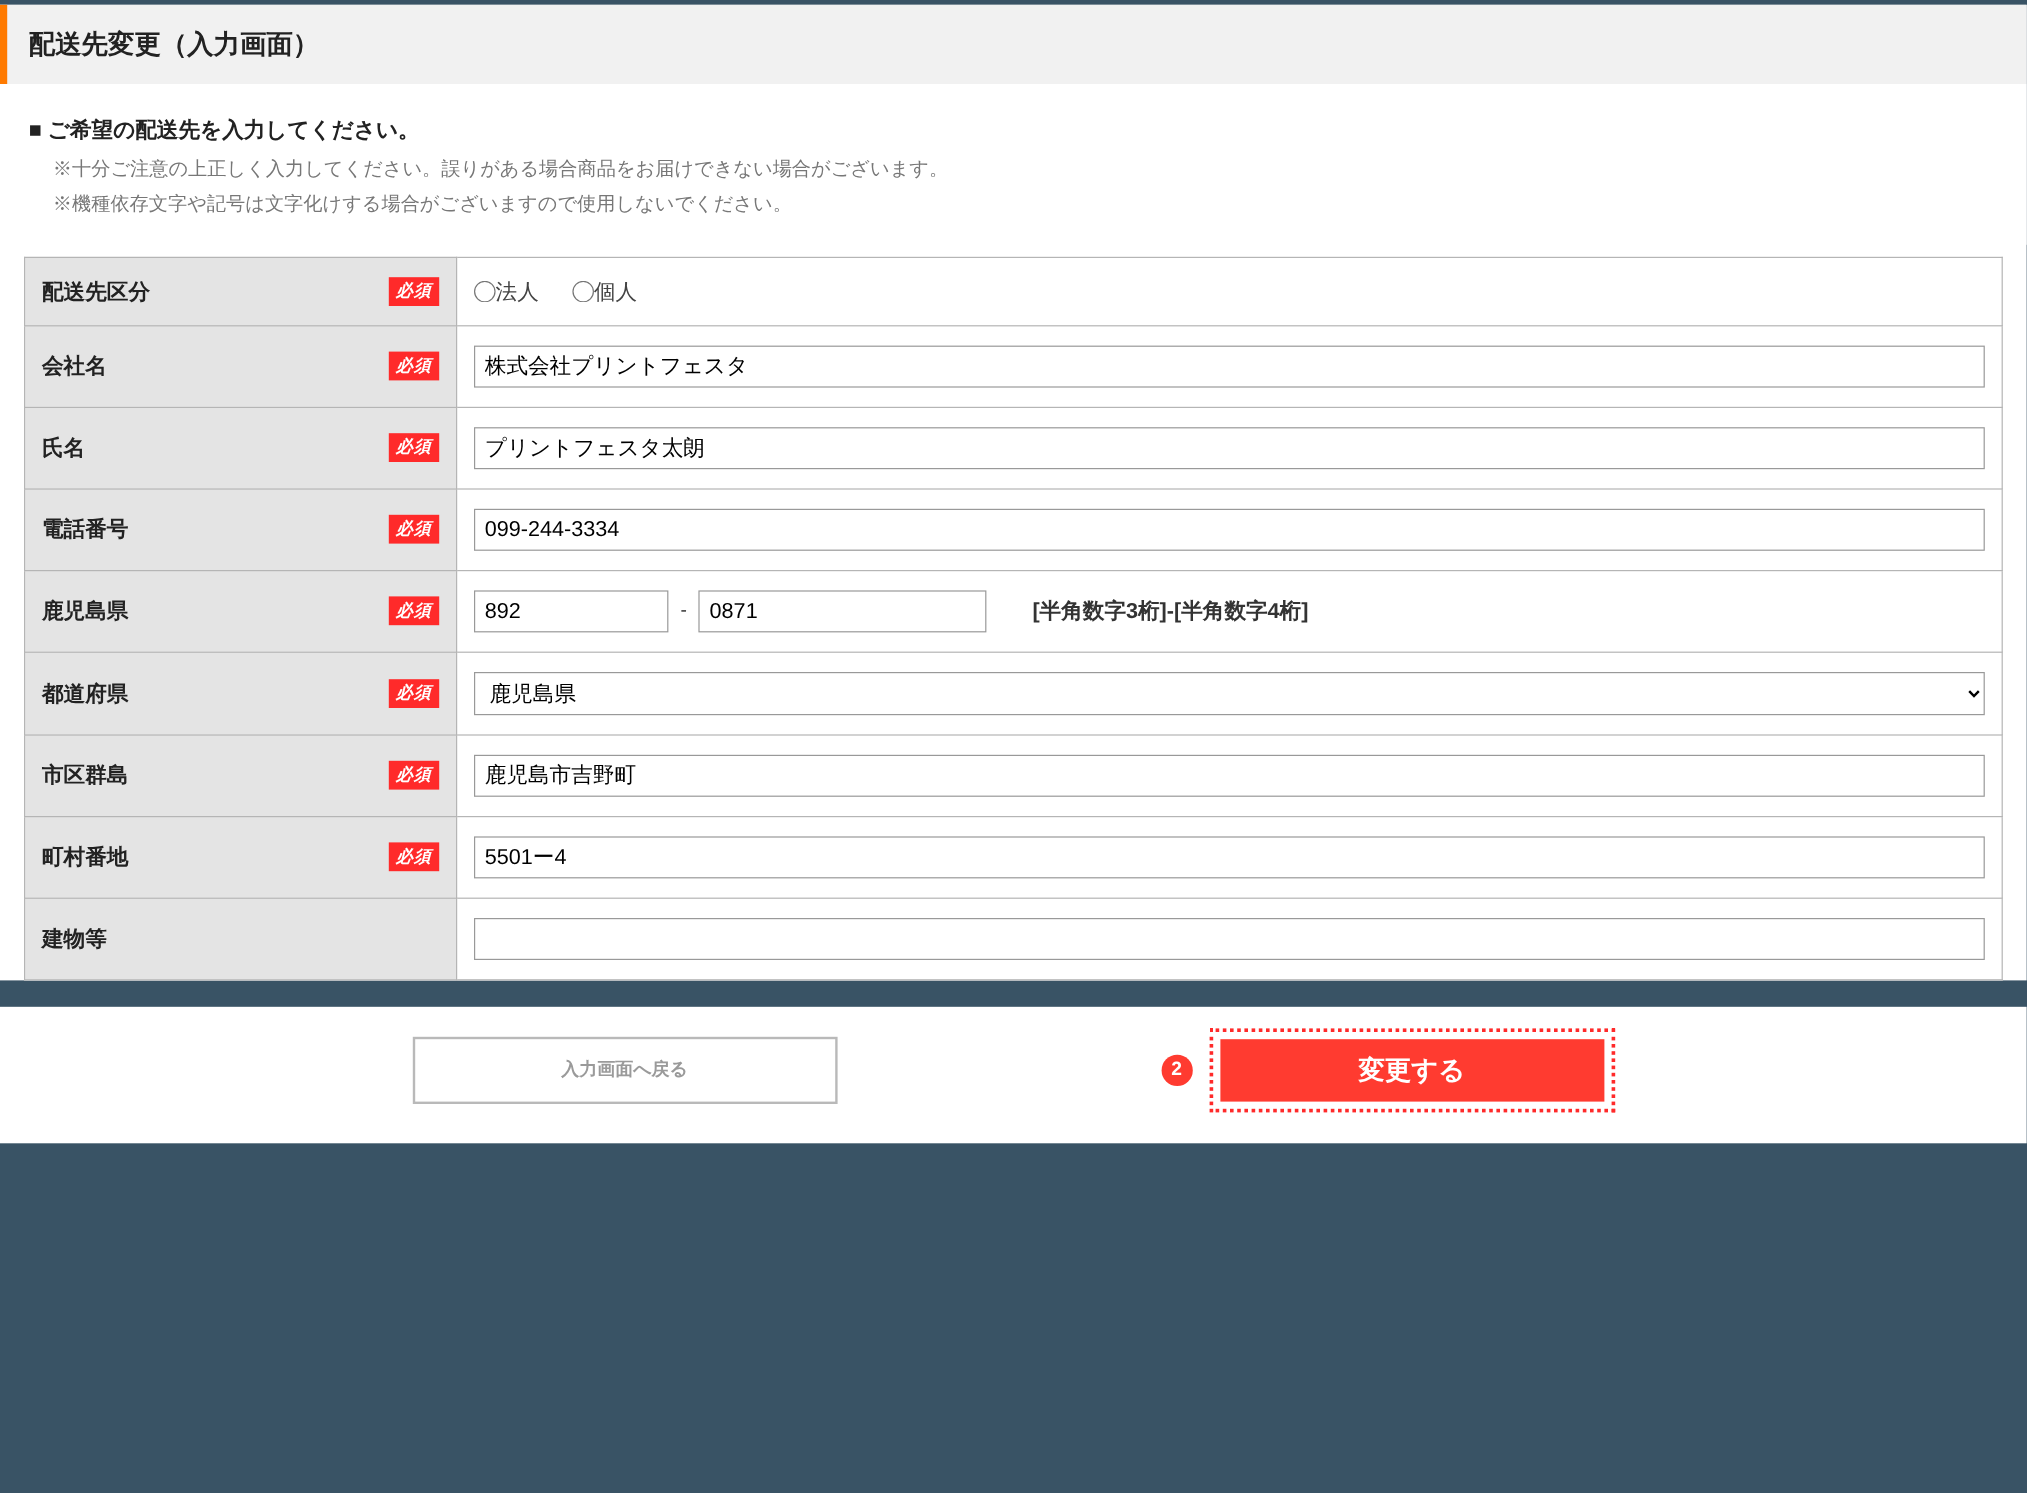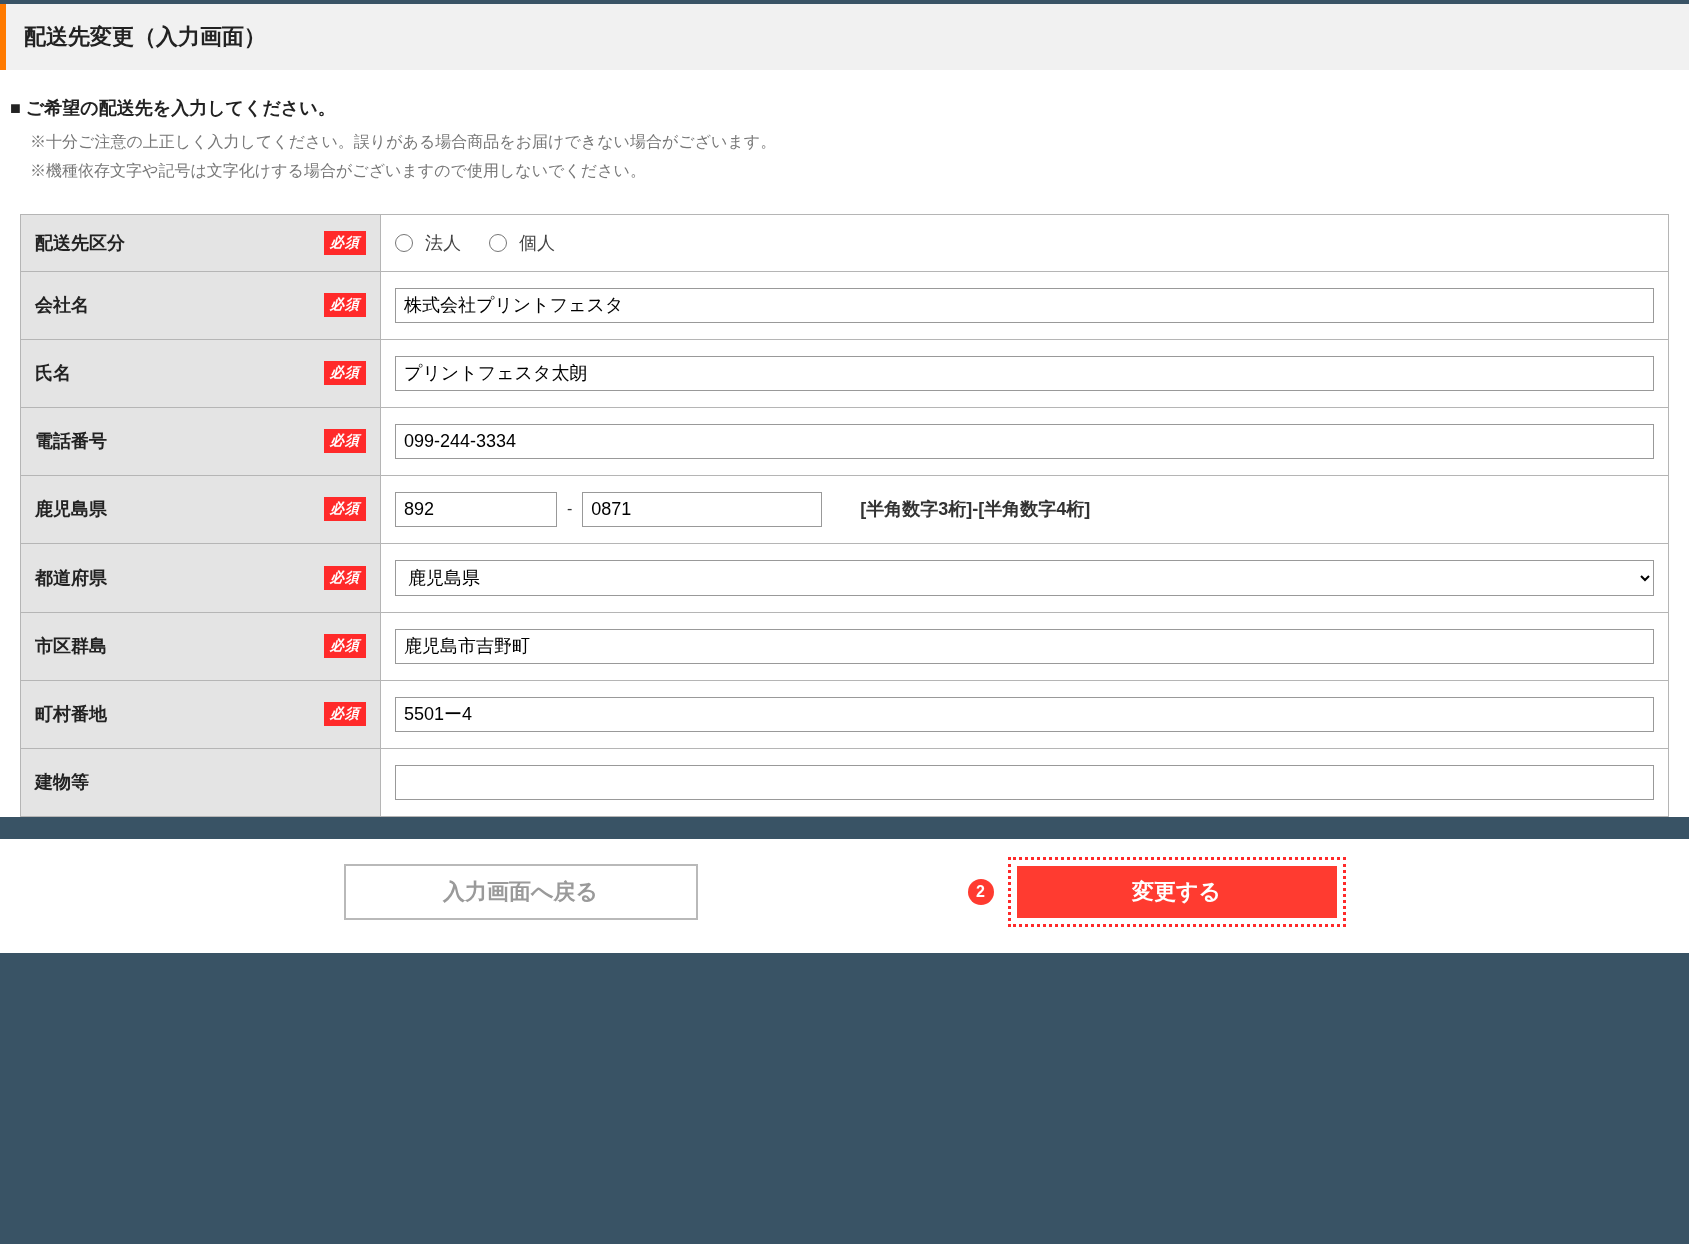--- a/index.html
+++ b/index.html
@@ -17,21 +17,21 @@
       background: #f1f1f1;
       border-left: 6px solid #ff7a00;
       padding: 18px 18px;
     }
     .header-band h1 {
       font-size: 22px;
       font-weight: 700;
       color: #222;
     }
     .intro {
-      padding: 26px 10px 18px;
+      padding: 26px 24px 18px;
       background: #fff;
     }
     .intro-head {
       font-size: 18px;
       font-weight: 700;
       color: #222;
       margin-bottom: 8px;
     }
     .intro-note {
       font-size: 16px;
@@ -93,21 +93,21 @@
       border: 1px solid #999;
       background: #fff;
       font-family: inherit;
     }
     .radio-group {
       display: flex;
       gap: 28px;
       align-items: center;
       font-size: 18px;
     }
-    .radio-group label { display: flex; align-items: center; gap: 12px; color:#444; }
+    .radio-group label { display: flex; align-items: center; gap: 0; color:#444; }
     .radio-group input[type=radio]{ width:18px; height:18px; }
     .postal-row {
       display: flex;
       align-items: center;
       gap: 10px;
     }
     .postal-hint {
       margin-left: 28px;
       font-size: 18px;
       font-weight: 700;
@@ -121,21 +121,21 @@
       justify-content: center;
       gap: 270px;
       position: relative;
     }
     .btn-back {
       width: 354px;
       height: 56px;
       border: 2px solid #b9b9b9;
       background: #fff;
       color: #9a9a9a;
-      font-size: 22px;
+      font-size: 15px;
       font-weight: 700;
       cursor: pointer;
     }
     .submit-wrap {
       position: relative;
       display: flex;
       align-items: center;
     }
     .step-circle {
       width: 26px;

